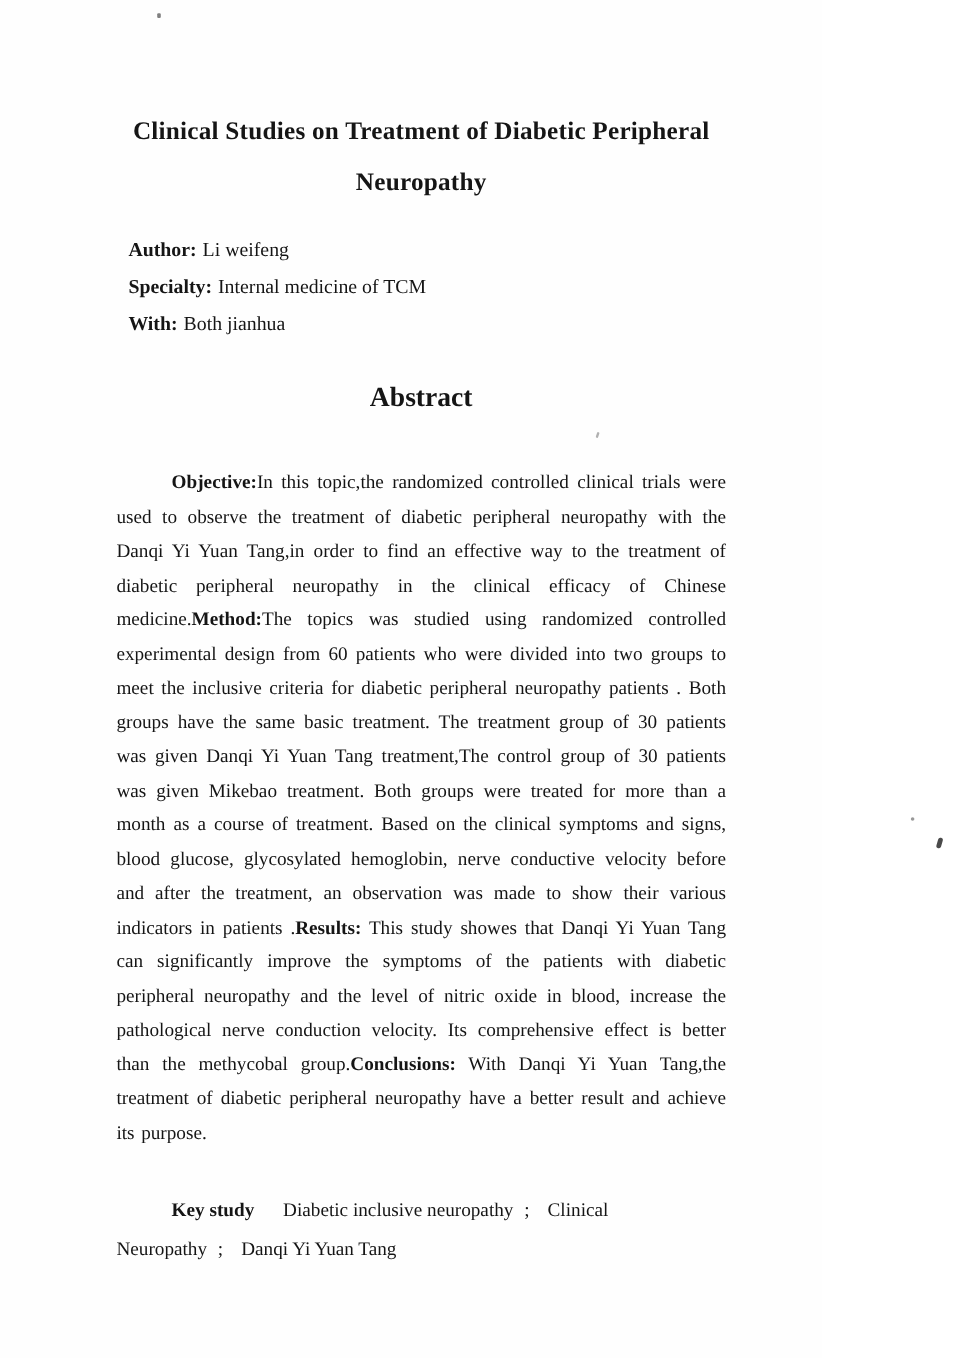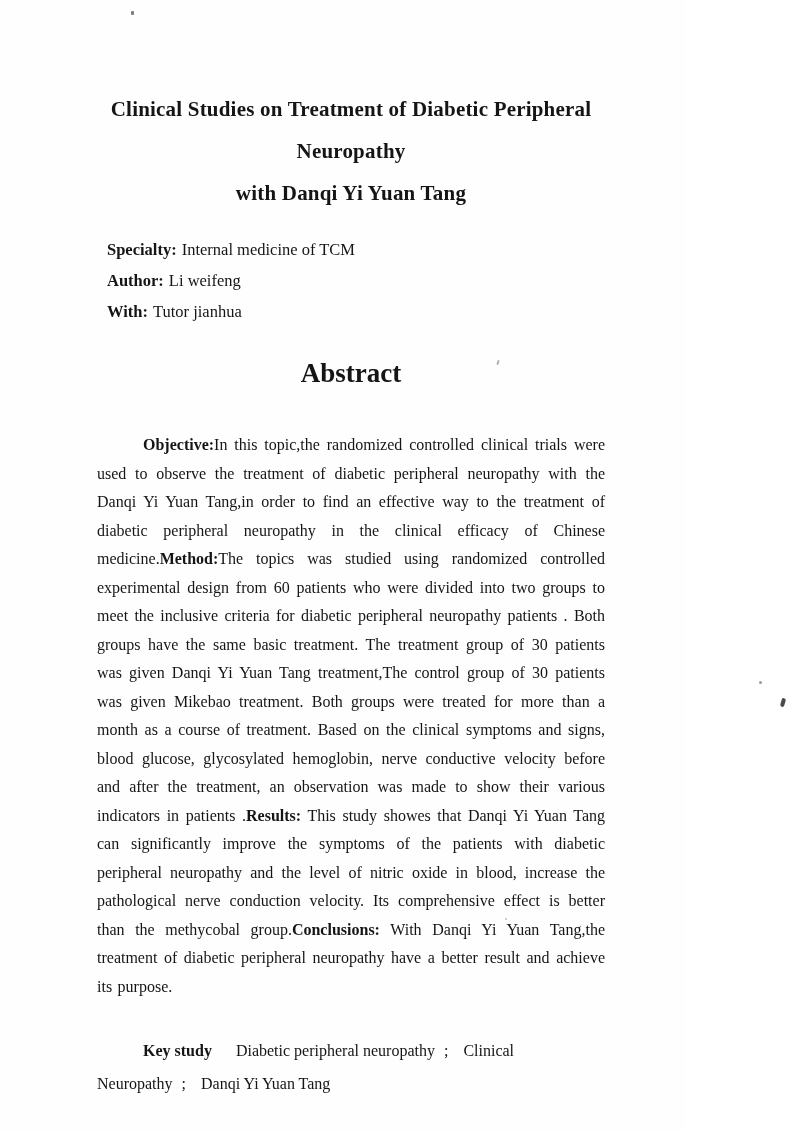--- a/index.html
+++ b/index.html
@@ -30,21 +30,21 @@
     padding-left: 10px;
     font-size: 16.5px;
     line-height: 31px;
   }
   .meta-row .label { font-weight: bold; }
   .meta-row .value { margin-left: 5px; }
   .section-heading {
     margin-top: 33px;
     text-align: center;
     font-weight: bold;
-    font-size: 27px;
+    font-size: 23px;
     line-height: 26px;
   }
   .abstract-paragraph {
     margin-top: 45px;
     font-size: 16px;
     line-height: 28.5px;
     text-align: justify;
     text-indent: 46px;
     word-spacing: 1.5px;
   }
@@ -68,41 +68,40 @@
   .speck-4 { left: 781px; top: 698px; width: 4px; height: 9px; opacity: 0.85; background: #2a2a2a; transform: rotate(16deg); border-radius: 2px; }
   .speck-5 { left: 505px; top: 918px; width: 2px; height: 2px; opacity: 0.4; }
 </style>
 </head>
 <body>
 
 <div class="page">
 
   <div class="title-block">
     <div>Clinical Studies on Treatment of Diabetic Peripheral Neuropathy</div>
-    <div>with Danqi Yi Yuan Tang</div>
   </div>
 
   <div class="meta-block">
     <div class="meta-row">
+      <span class="label">Author:</span><span class="value">Li weifeng</span>
+    </div>
+    <div class="meta-row">
       <span class="label">Specialty:</span><span class="value">Internal medicine of TCM</span>
     </div>
     <div class="meta-row">
-      <span class="label">Author:</span><span class="value">Li weifeng</span>
-    </div>
-    <div class="meta-row">
-      <span class="label">With:</span><span class="value">Tutor jianhua</span>
+      <span class="label">With:</span><span class="value">Both jianhua</span>
     </div>
   </div>
 
   <div class="section-heading">Abstract</div>
 
   <p class="abstract-paragraph"><span class="b">Objective:</span><span>In this topic,the randomized controlled clinical trials were used to observe the treatment of diabetic peripheral neuropathy with the Danqi Yi Yuan Tang,in order to find an effective way to the treatment of diabetic peripheral neuropathy in the clinical efficacy of Chinese medicine.</span><span class="b">Method:</span><span>The topics was studied using randomized controlled experimental design from 60 patients who were divided into two groups to meet the inclusive criteria for diabetic peripheral neuropathy patients . Both groups have the same basic treatment. The treatment group of 30 patients was given Danqi Yi Yuan Tang treatment,The control group of 30 patients was given Mikebao treatment. Both groups were treated for more than a month as a course of treatment. Based on the clinical symptoms and signs, blood glucose, glycosylated hemoglobin, nerve conductive velocity before and after the treatment, an observation was made to show their various indicators in patients .</span><span class="b">Results:</span><span> This study showes that Danqi Yi Yuan Tang can significantly improve the symptoms of the patients with diabetic peripheral neuropathy and the level of nitric oxide in blood, increase the pathological nerve conduction velocity. Its comprehensive effect is better than the methycobal group.</span><span class="b">Conclusions:</span><span> With Danqi Yi Yuan Tang,the treatment of diabetic peripheral neuropathy have a better result and achieve its purpose.</span></p>
 
   <p class="keywords">
-    <span class="kw-label">Key study</span><span><span>Diabetic peripheral neuropathy</span><span class="kw-sep">;</span><span>Clinical Neuropathy</span><span class="kw-sep">;</span><span>Danqi Yi Yuan Tang</span></span>
+    <span class="kw-label">Key study</span><span><span>Diabetic inclusive neuropathy</span><span class="kw-sep">;</span><span>Clinical Neuropathy</span><span class="kw-sep">;</span><span>Danqi Yi Yuan Tang</span></span>
   </p>
 
   <div class="speck speck-1"></div>
   <div class="speck speck-2"></div>
   <div class="speck speck-3"></div>
   <div class="speck speck-4"></div>
   <div class="speck speck-5"></div>
 
 </div>
 

